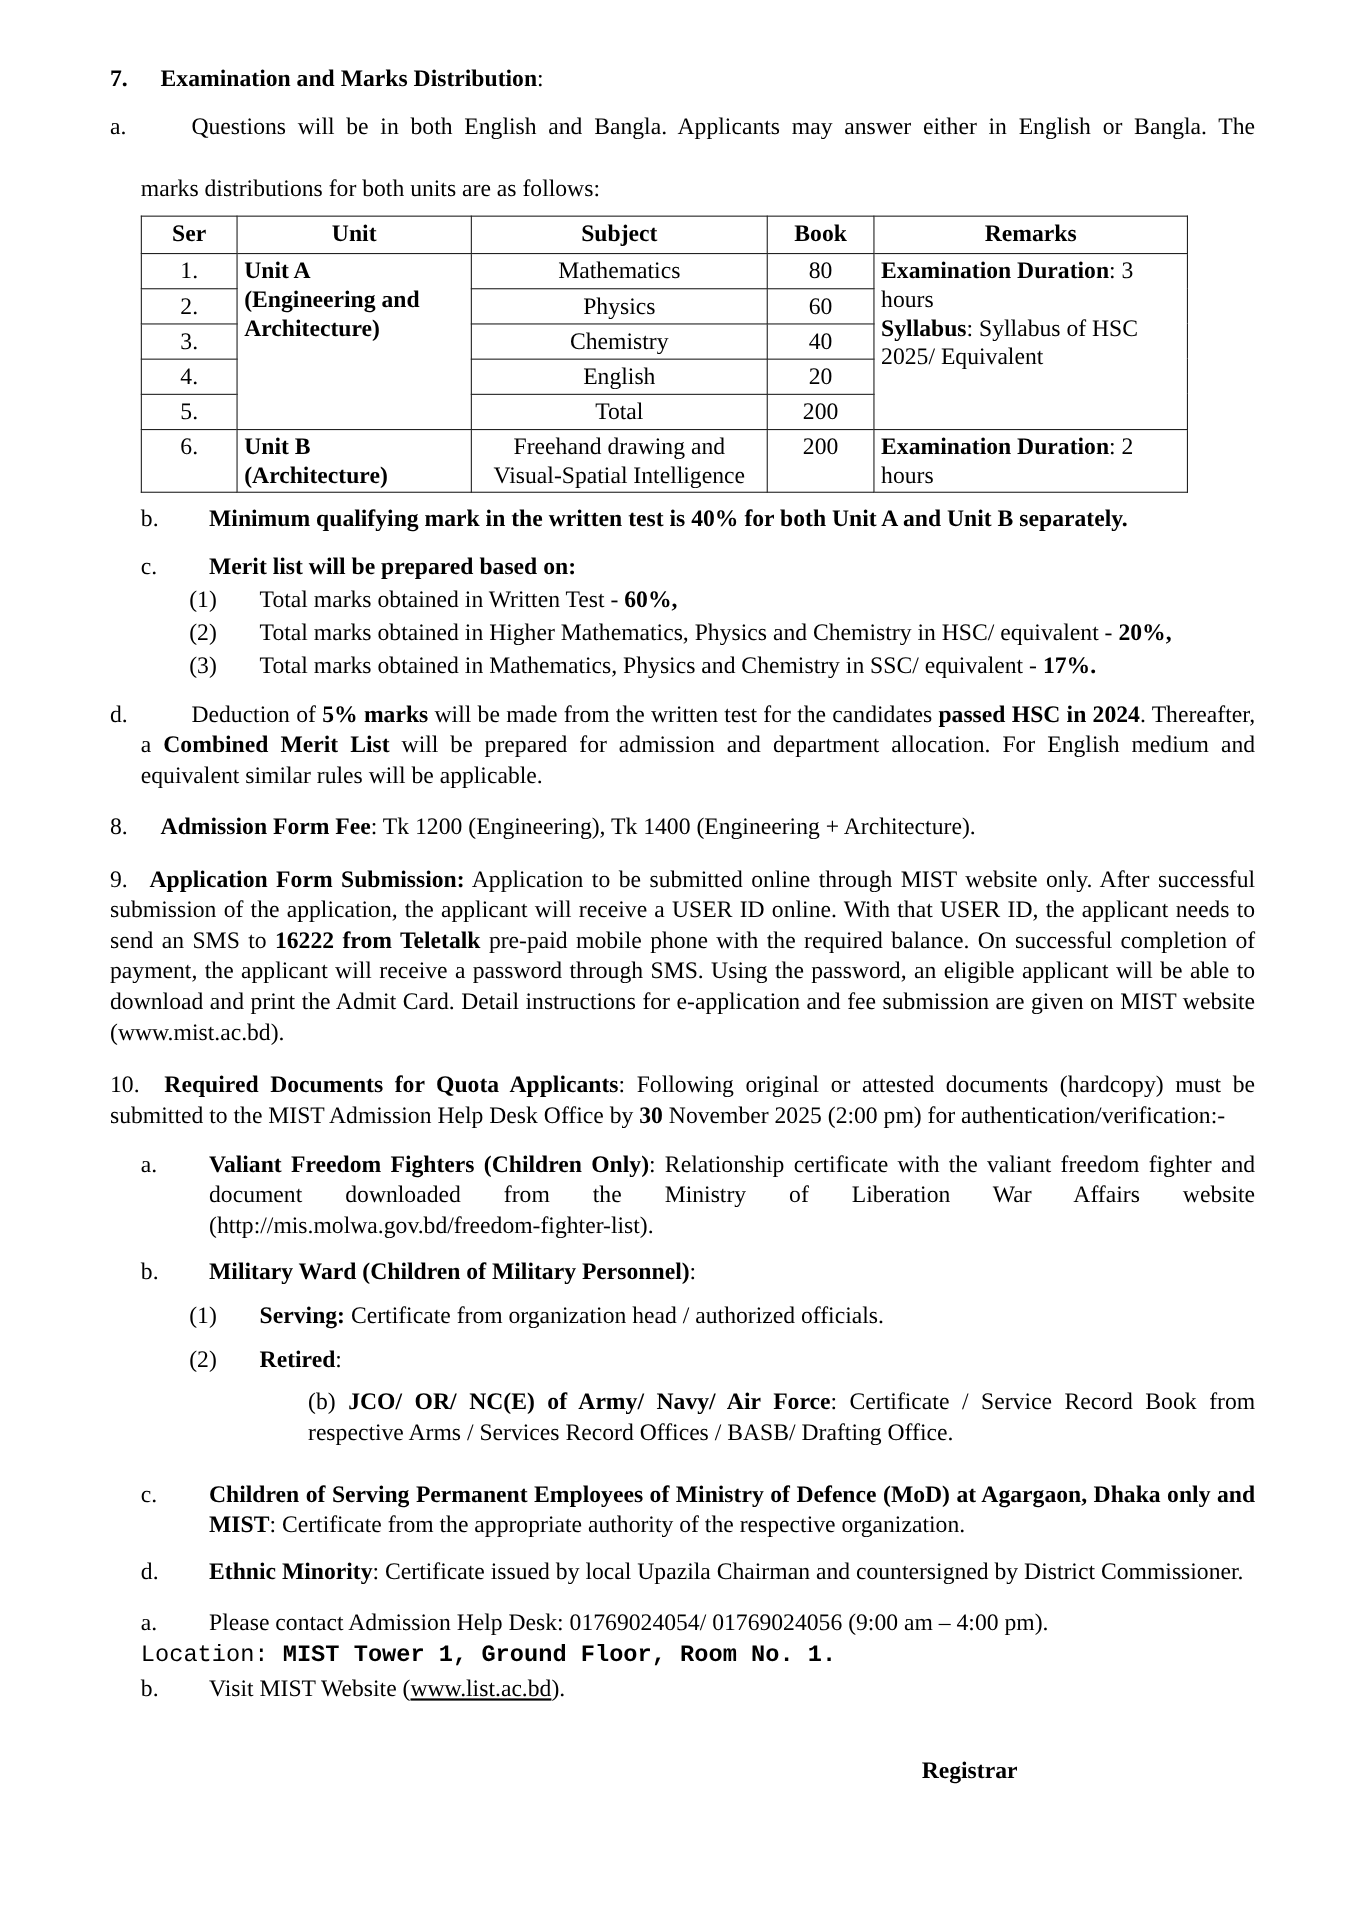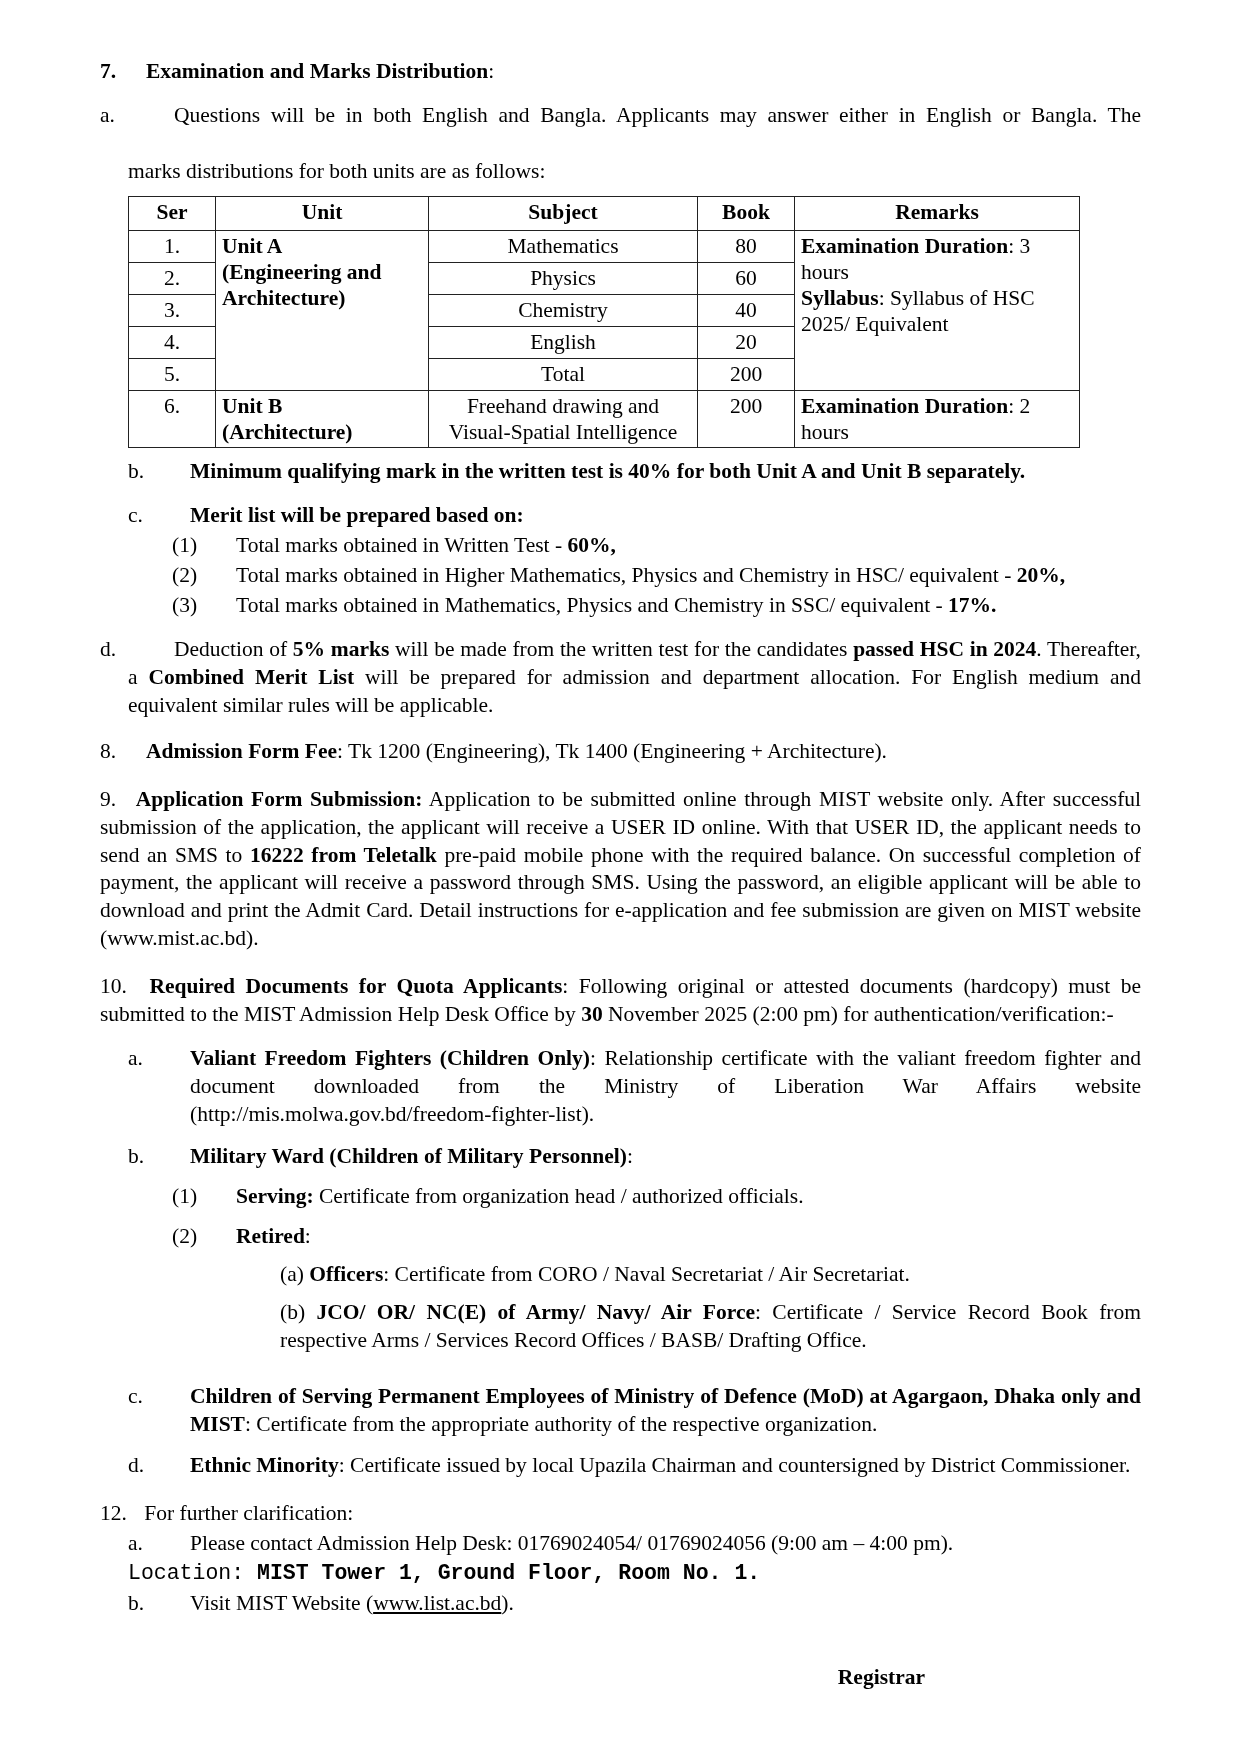--- a/index.html
+++ b/index.html
@@ -266,42 +266,35 @@
 
     <div class="lvl-1" style="margin-bottom:12px;">
       <span class="marker">(1)</span>
       <span class="b">Serving:</span><span> Certificate from organization head / authorized officials.</span>
     </div>
     <div class="lvl-1" style="margin-bottom:10px;">
       <span class="marker">(2)</span>
       <span class="b">Retired</span><span>:</span>
     </div>
 
-    <div class="sub-indent" style="padding-left:180px;margin-bottom:10px;">
-      <span>(a) </span><span class="b">Officers</span><span>: Certificate from CORO / Naval Secretariat / Air Secretariat.</span>
-    </div>
     <div class="sub-indent" style="padding-left:180px;margin-bottom:28px;">
       <span>(b) </span><span class="b">JCO/ OR/ NC(E) of Army/ Navy/ Air Force</span><span>: Certificate / Service Record Book from respective Arms / Services Record Offices / BASB/ Drafting Office.</span>
     </div>
 
     <div class="lvl-a" style="padding-left:90px;margin-bottom:14px;">
       <span class="marker">c.</span>
       <span class="b">Children of Serving Permanent Employees of Ministry of Defence (MoD) at Agargaon, Dhaka only and MIST</span><span>:  Certificate from the appropriate authority of the respective organization.</span>
     </div>
 
     <div class="lvl-a" style="padding-left:90px;margin-bottom:20px;">
       <span class="marker">d.</span>
       <span class="b">Ethnic Minority</span><span>: Certificate issued by local Upazila Chairman and countersigned by District Commissioner.</span>
     </div>
 
 
-    <div class="num-para" style="padding-left:0;margin-bottom:2px;">
-      <span>12.</span>
-      <span style="display:inline-block;width:12px"></span><span>For further clarification:</span>
-    </div>
 
     <div class="lvl-a" style="margin-bottom:2px;">
       <span class="marker">a.</span>
       <span>Please contact Admission Help Desk: 01769024054/ 01769024056 (9:00 am – 4:00 pm).</span>
     </div>
 
     <div class="para" style="padding-left:28px;margin-bottom:2px;">
       <span>Location: </span><span class="b">MIST Tower 1, Ground Floor, Room No. 1.</span>
     </div>
 

